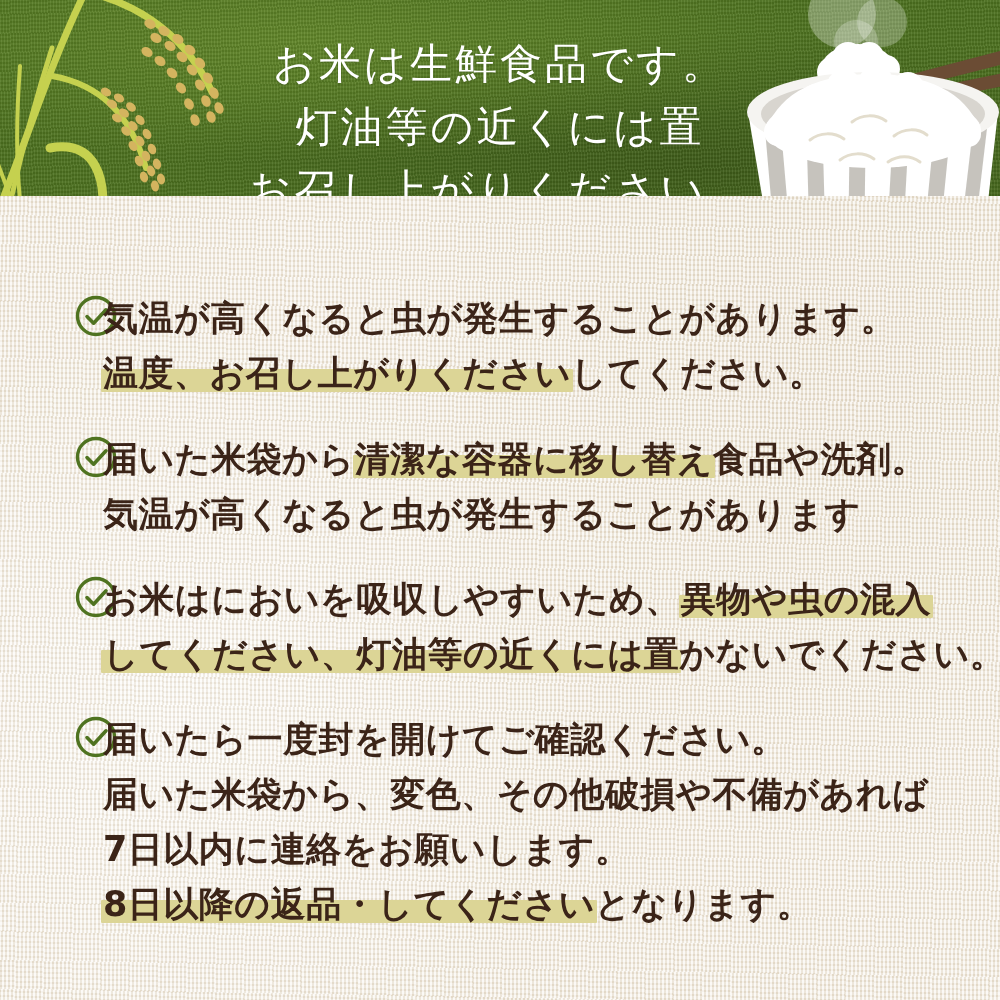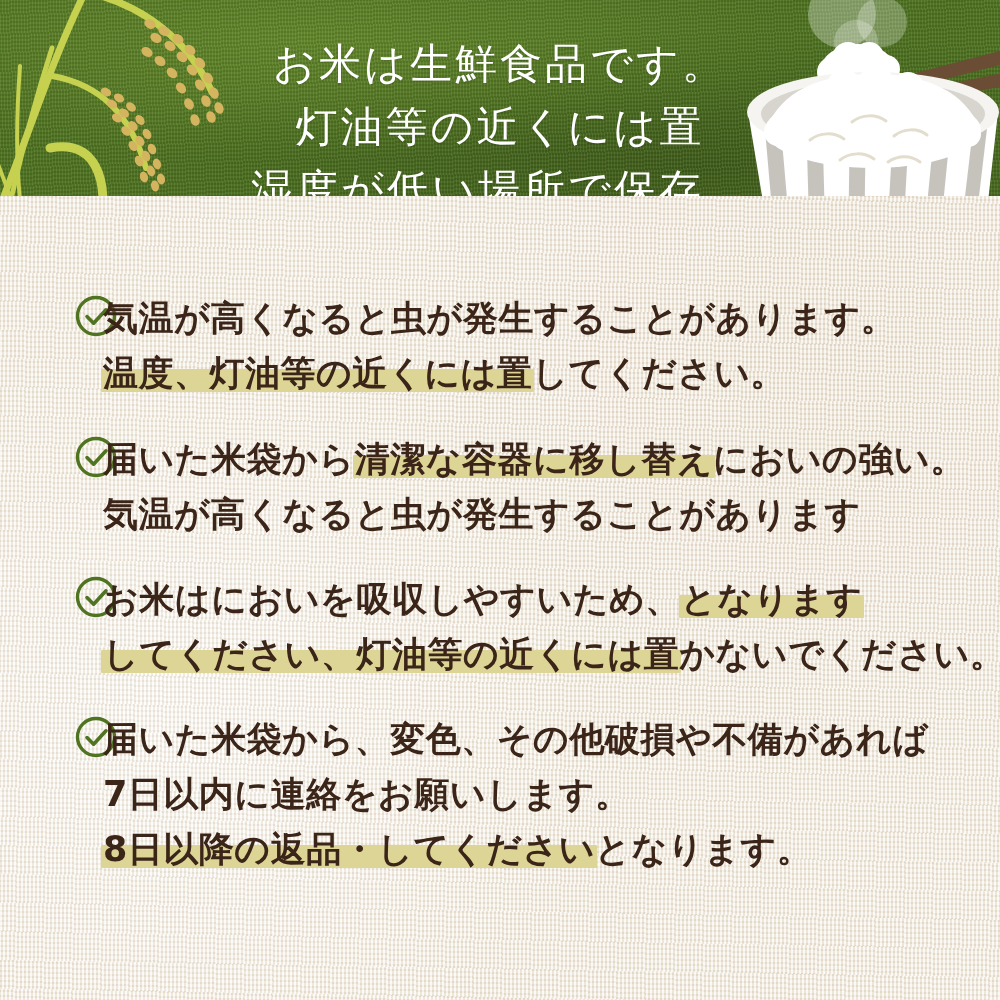--- a/index.html
+++ b/index.html
@@ -267,53 +267,54 @@
         <path d="M116 122 C 126 114, 140 114, 150 121"></path>
         <path d="M158 136 C 168 128, 182 128, 191 135"></path>
         <path d="M104 160 C 114 152, 128 152, 138 159"></path>
         <path d="M152 162 C 162 155, 175 155, 184 162"></path>
       </g>
     </svg>
 
     <div id="header-title">
         <span class="tline">お米は生鮮食品です。</span>
         <span class="tline">灯油等の近くには置</span>
-        <span class="tline">湿度が低い場所で保存。</span>
+        <span class="tline">お召し上がりください。</span>
       </div>
   </div>
 
   <div id="list">
       <div class="bullet b1">
         <svg class="check-icon" viewBox="0 0 44 44">
           <circle cx="22" cy="22" r="18.5" fill="none" stroke="#4f7320" stroke-width="3.4"></circle>
           <path d="M13 22.6 L19.6 29.2 L32 15.8" fill="none" stroke="#4f7320" stroke-width="3.6" stroke-linecap="round" stroke-linejoin="round"></path>
         </svg>
         <div class="line"><span class="seg">気温が高くなると虫が発生することがあります。</span></div>
-        <div class="line"><span class="hl">温度、灯油等の近くには置</span><span class="seg">してください。</span></div>
+        <div class="line"><span class="hl">温度、お召し上がりください</span><span class="seg">してください。</span></div>
       </div>
       <div class="bullet b2">
         <svg class="check-icon" viewBox="0 0 44 44">
           <circle cx="22" cy="22" r="18.5" fill="none" stroke="#4f7320" stroke-width="3.4"></circle>
           <path d="M13 22.6 L19.6 29.2 L32 15.8" fill="none" stroke="#4f7320" stroke-width="3.6" stroke-linecap="round" stroke-linejoin="round"></path>
         </svg>
-        <div class="line"><span class="seg">届いた米袋から</span><span class="hl">清潔な容器に移し替え</span><span class="seg">においの強い。</span></div>
+        <div class="line"><span class="seg">届いた米袋から</span><span class="hl">清潔な容器に移し替え</span><span class="seg">食品や洗剤。</span></div>
         <div class="line"><span class="seg">気温が高くなると虫が発生することがあります</span></div>
       </div>
       <div class="bullet b3">
         <svg class="check-icon" viewBox="0 0 44 44">
           <circle cx="22" cy="22" r="18.5" fill="none" stroke="#4f7320" stroke-width="3.4"></circle>
           <path d="M13 22.6 L19.6 29.2 L32 15.8" fill="none" stroke="#4f7320" stroke-width="3.6" stroke-linecap="round" stroke-linejoin="round"></path>
         </svg>
-        <div class="line"><span class="seg">お米はにおいを吸収しやすいため、</span><span class="hl">となります</span></div>
+        <div class="line"><span class="seg">お米はにおいを吸収しやすいため、</span><span class="hl">異物や虫の混入</span></div>
         <div class="line"><span class="hl">してください、灯油等の近くには置</span><span class="seg">かないでください。</span></div>
       </div>
       <div class="bullet b4">
         <svg class="check-icon" viewBox="0 0 44 44">
           <circle cx="22" cy="22" r="18.5" fill="none" stroke="#4f7320" stroke-width="3.4"></circle>
           <path d="M13 22.6 L19.6 29.2 L32 15.8" fill="none" stroke="#4f7320" stroke-width="3.6" stroke-linecap="round" stroke-linejoin="round"></path>
         </svg>
+        <div class="line"><span class="seg">届いたら一度封を開けてご確認ください。</span></div>
         <div class="line"><span class="seg">届いた米袋から、変色、その他破損や不備があれば</span></div>
         <div class="line"><span class="seg">7日以内に連絡をお願いします。</span></div>
         <div class="line"><span class="hl">8日以降の返品・してください</span><span class="seg">となります。</span></div>
       </div>
     </div>
 
 </div>
 
 </body></html>

